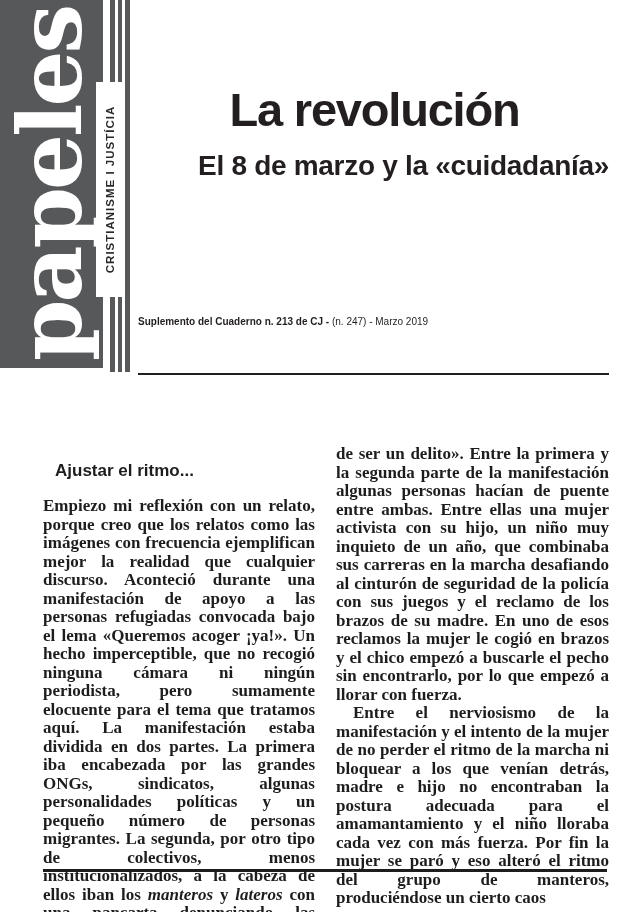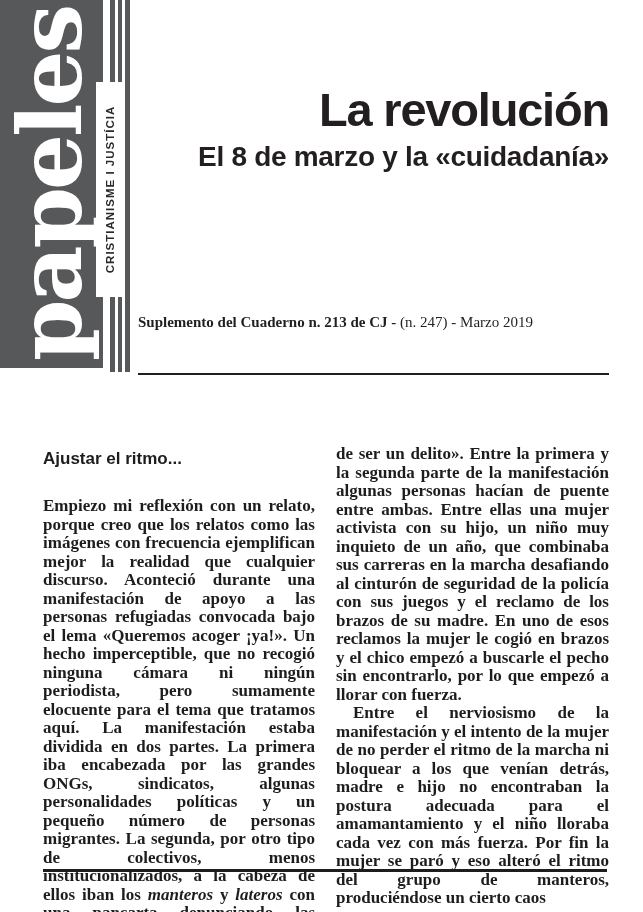--- a/index.html
+++ b/index.html
@@ -18,33 +18,33 @@
   .stripe3{left:125px;width:5px;height:372px;}
   .org-box{position:absolute;left:96px;top:82px;width:29px;height:215px;background:#ffffff;}
   .org-text{position:absolute;left:0;top:215px;width:215px;height:29px;
             transform:rotate(-90deg);transform-origin:0 0;
             font-family:"Liberation Sans",sans-serif;font-weight:bold;font-size:11.5px;
             letter-spacing:1px;line-height:29px;text-align:center;color:#2a2a2a;white-space:nowrap;}
 
   
   .title-block{position:absolute;left:140px;right:34px;top:81px;text-align:right;}
   .title-line{font-family:"Liberation Sans",sans-serif;font-weight:bold;
-              font-size:47px;line-height:57px;letter-spacing:-1.2px;color:#231f20;}
-  .subtitle{margin-top:2px;font-family:"Liberation Sans",sans-serif;font-weight:bold;
+              font-size:47px;line-height:57px;letter-spacing:-1.2px;color:#231f20;text-align:center;}
+  .subtitle{margin-top:11px;font-family:"Liberation Sans",sans-serif;font-weight:bold;
             font-size:28px;line-height:34px;letter-spacing:-0.3px;color:#231f20;}
 
   
   .info-block{position:absolute;left:138px;right:34px;top:313px;
-              font-family:Liberation Serif, serif;font-size:15px;line-height:18.5px;color:#231f20;}
+              font-family:Liberation Sans, sans-serif;font-size:10px;line-height:18.5px;color:#231f20;}
   .info-block p{margin:0;}
   .info-bold{font-weight:bold;}
   .info-rule{position:absolute;left:138px;right:34px;top:373px;height:1.5px;background:#231f20;}
 
   
-  .section-heading{position:absolute;left:43px;top:449px;margin:0;
+  .section-heading{position:absolute;left:43px;top:449px;margin:12px;
                    font-family:"Liberation Sans",sans-serif;font-weight:bold;
                    font-size:17px;line-height:20px;color:#1d1d1d;}
   .col{position:absolute;font-size:17px;line-height:18.5px;}
   .col p{margin:0;text-align:justify;hyphens:auto;font-weight:bold;-webkit-hyphens:auto;}
   .col-left{left:43px;width:272px;top:497px;}
   .col-right{left:336px;width:273px;top:445px;}
   .indent{text-indent:17px;}
   .bottom-rule{position:absolute;left:43px;width:564px;top:869px;height:2.5px;background:#1d1d1d;}
 </style>
 </head>

